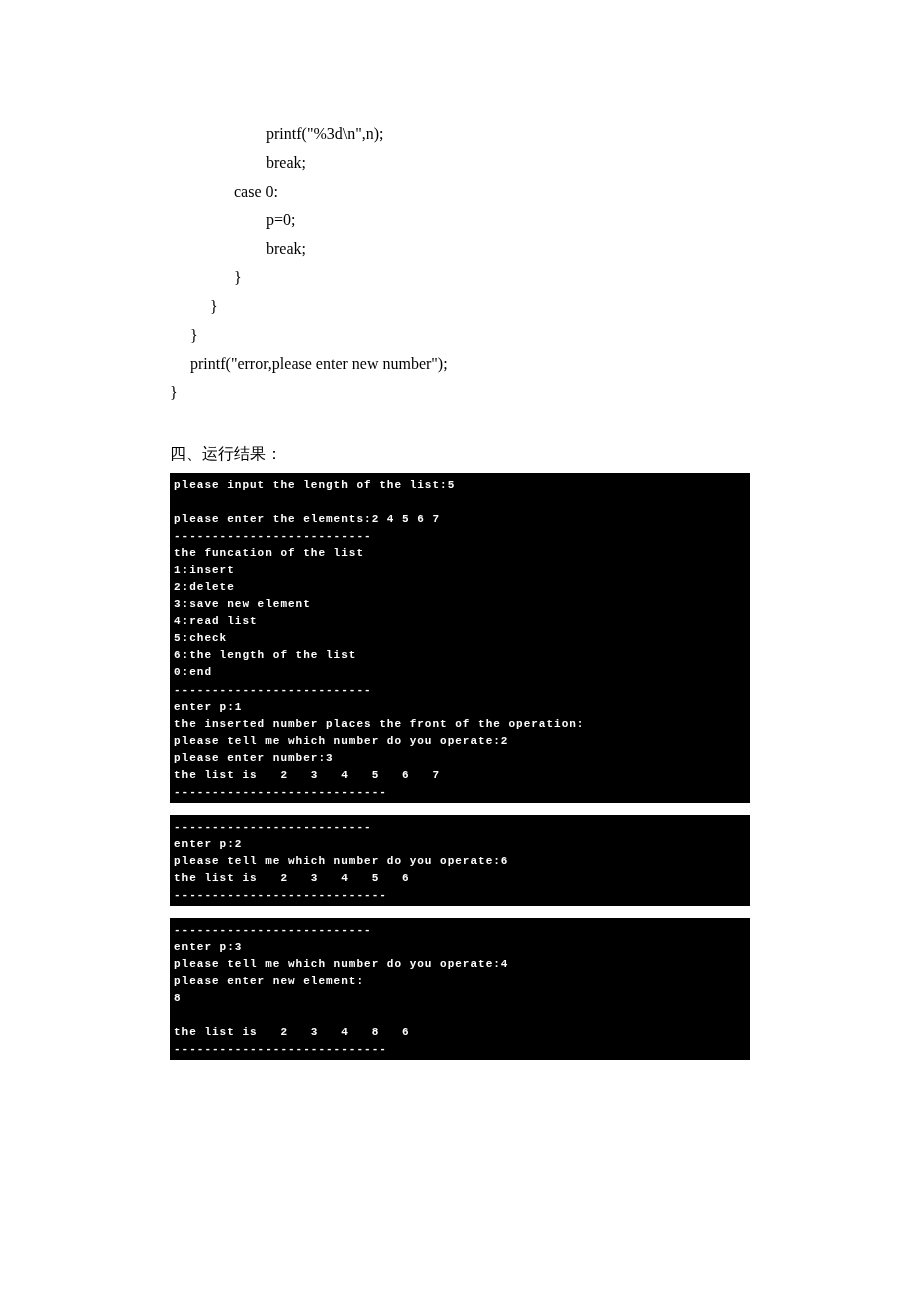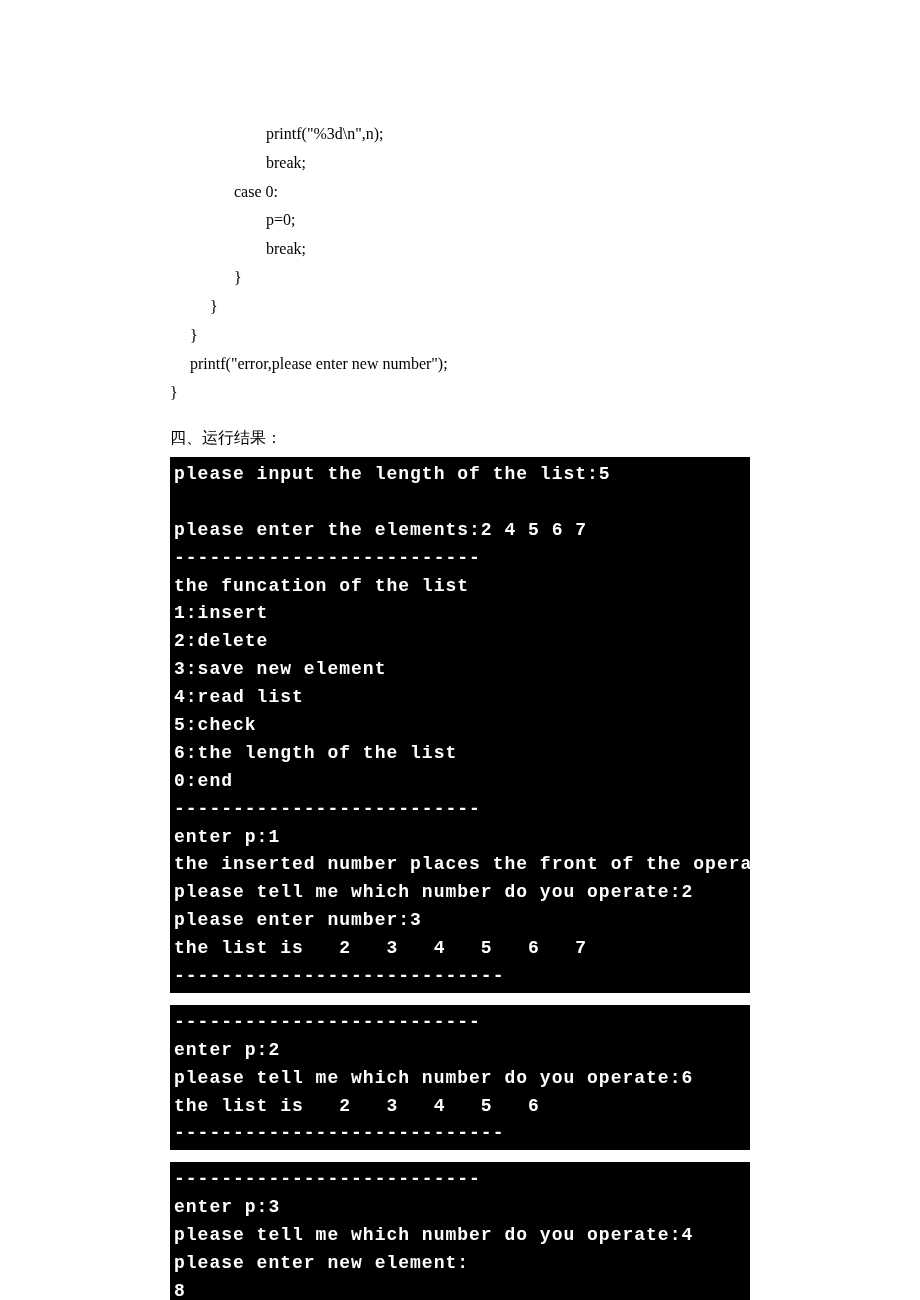--- a/index.html
+++ b/index.html
@@ -17,28 +17,28 @@
     font-family: "Times New Roman", serif;
     font-size: 16px;
     line-height: 1.8;
     white-space: pre;
     margin: 0;
     color: #000;
   }
   .section-title {
     font-family: "SimSun","Songti SC",serif;
     font-size: 16px;
-    margin: 20px 0 8px 0;
+    margin: 36px 0 8px 0;
   }
   .terminal-block {
     background: #000;
     color: #fff;
     font-family: "Consolas","Courier New",monospace;
     font-weight: bold;
-    font-size: 18px;
+    font-size: 11px;
     letter-spacing: 1px;
     line-height: 1.55;
     padding: 4px 16px 2px 4px;
     margin: 0 0 12px 0;
     white-space: pre;
   }
 </style>
 </head>
 <body>
 

